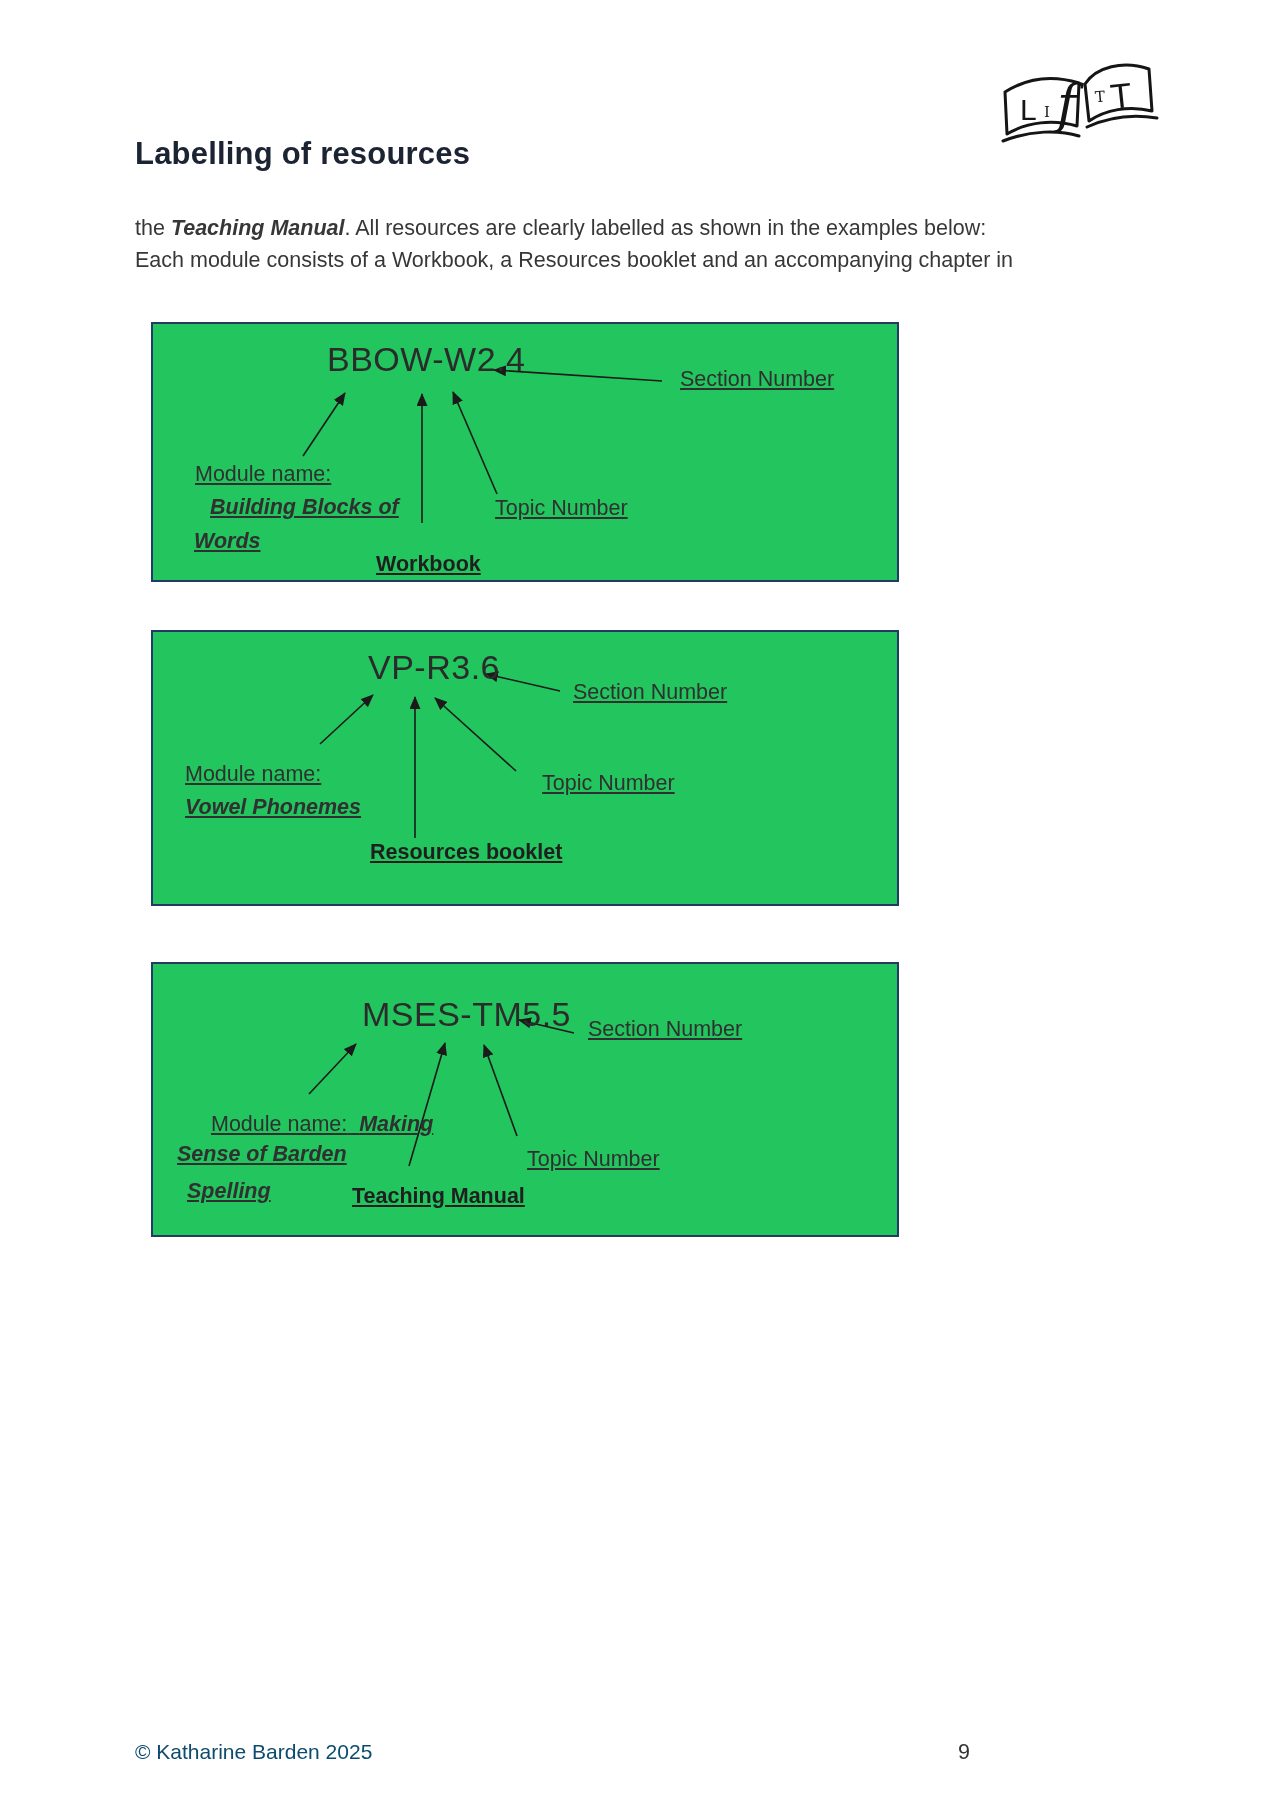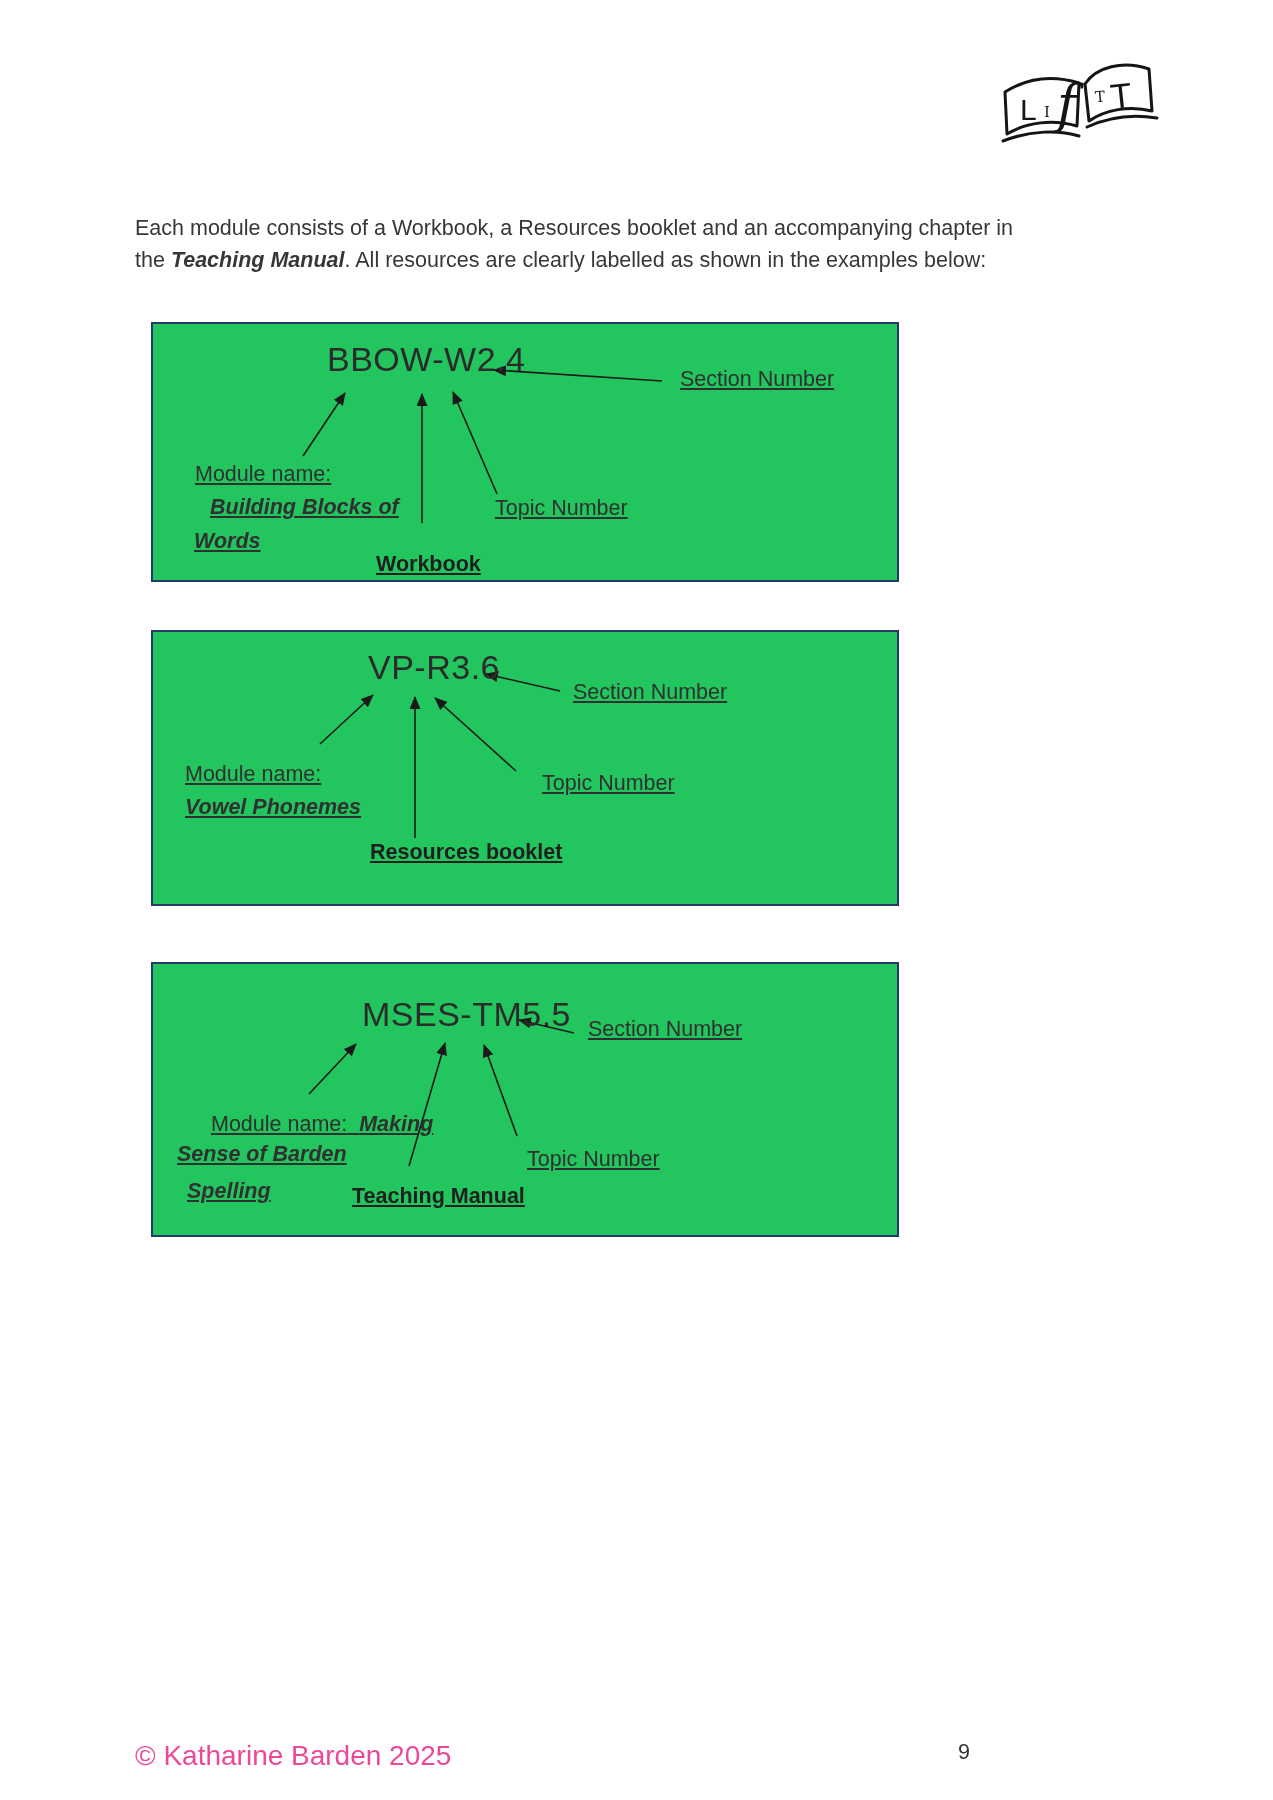--- a/index.html
+++ b/index.html
@@ -36,21 +36,21 @@
     font-size:34px;color:#2b2b2b;font-weight:400;
     letter-spacing:0.5px;white-space:nowrap;
   }
   .lbl{
     position:absolute;
     font-size:21.5px;color:#303030;white-space:nowrap;text-decoration:underline;
   }
   .bold-lbl{font-weight:bold;color:#1f1f1f;}
   .arrows{position:absolute;left:0;top:0;width:100%;height:100%;pointer-events:none;}
   .arrows line{stroke:#1a1a1a;stroke-width:1.6;}
-  .footer-left{left:135px;top:1740px;font-size:28px;color:#ec4899;}
+  .footer-left{left:135px;top:1740px;font-size:21px;color:#0c4a6e;}
   .footer-right{left:958px;top:1740px;font-size:21.5px;color:#333333;}
   .logo{left:995px;top:62px;width:170px;height:85px;}
   .logo path{fill:none;stroke:#151515;stroke-width:3;stroke-linecap:round;stroke-linejoin:round;}
   .logo text{fill:#151515;}
 </style>
 </head>
 <body>
 
 <div class="page">
 
@@ -59,24 +59,25 @@
     <path d="M90 22 C 101 5, 128 -2, 154 7 L 157 49 C 134 43, 110 48, 94 59 Z"></path>
     <path d="M8 79 C 36 68, 64 68, 84 74"></path>
     <path d="M92 65 C 118 53, 144 53, 162 56"></path>
     <text x="25" y="58" font-family="Liberation Sans, sans-serif" font-size="30">L</text>
     <text x="49" y="55" font-family="DejaVu Serif, serif" font-size="15">I</text>
     <text x="62" y="60" font-family="DejaVu Serif, serif" font-style="italic" font-size="52">f</text>
     <text x="100" y="40" font-family="DejaVu Serif, serif" font-size="15" transform="rotate(-5 104 34)">T</text>
     <text x="115" y="46" font-family="Liberation Sans, sans-serif" font-size="35" transform="rotate(-6 126 30)">T</text>
   </svg>
 
+  <div class="abs heading">Labelling of resources</div>
 
   <div class="abs intro">
+    <div><span>the </span><span class="bi">Teaching Manual</span><span>. All resources are clearly labelled as shown in the examples below:</span></div>
     <div><span>Each module consists of a Workbook, a Resources booklet and an accompanying chapter in</span></div>
-    <div><span>the </span><span class="bi">Teaching Manual</span><span>. All resources are clearly labelled as shown in the examples below:</span></div>
   </div>
 
   <div class="example-box box1">
     <svg class="arrows" viewBox="0 0 744 256">
       <defs>
         <marker id="ah1" markerWidth="14" markerHeight="11" refX="12" refY="5.5" orient="auto" markerUnits="userSpaceOnUse">
           <path d="M0 0 L13 5.5 L0 11 Z" fill="#1a1a1a"></path>
         </marker>
       </defs>
       <line x1="150" y1="132" x2="192" y2="69" marker-end="url(#ah1)"></line>

